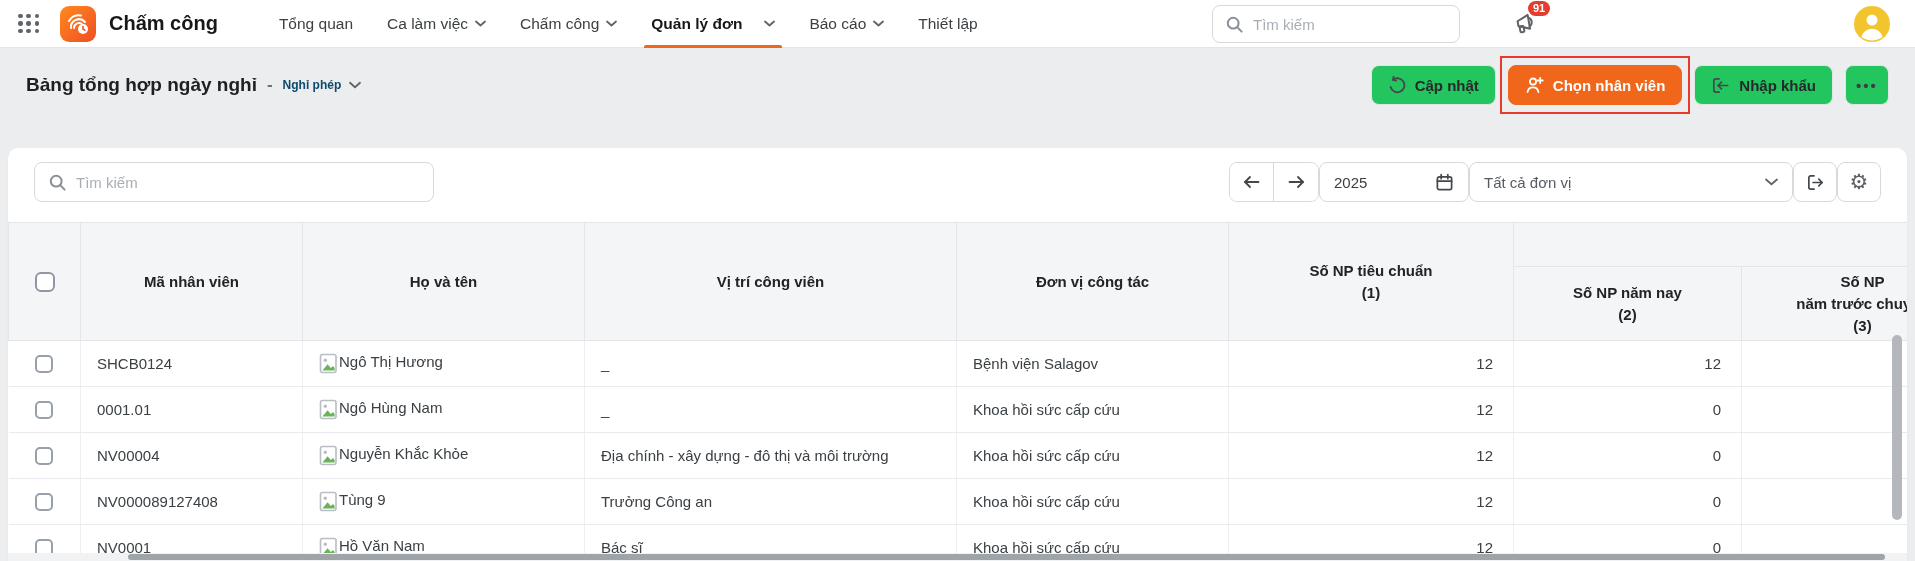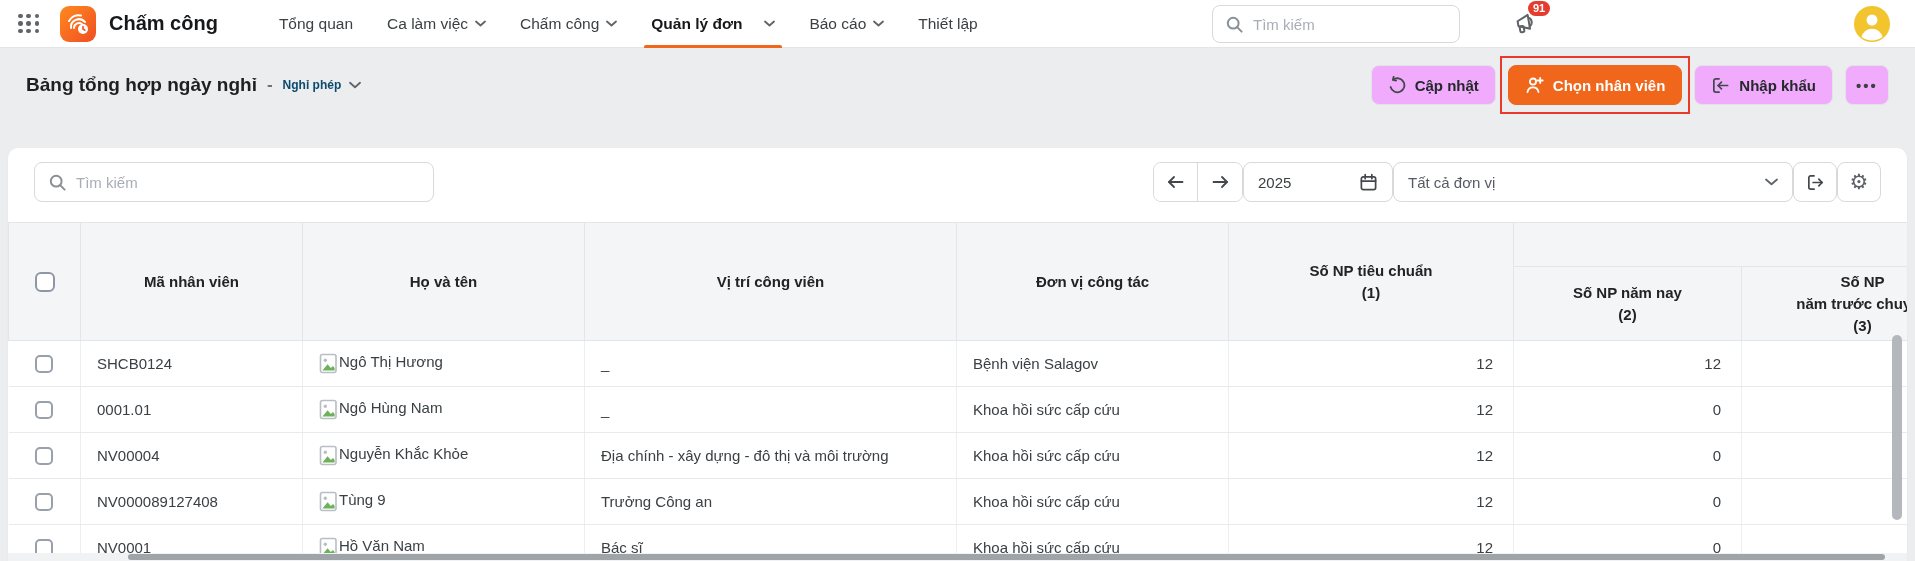--- a/index.html
+++ b/index.html
@@ -31,21 +31,21 @@
 
   
   .page{ position:relative; height:513px; background:#ebedee;}
   .page-head{ display:flex; align-items:center; height:74px; padding:0 26px;}
   .title-wrap{ display:flex; align-items:center; gap:10px;}
   .page-title{ font-size:19px; font-weight:bold; color:#1d1f22;}
   .title-sep{ color:#6f7377; font-weight:bold; font-size:17px;}
   .view-selector{ display:flex; align-items:center; gap:8px; font-size:12px;
     font-weight:bold; color:#0c4a6e; cursor:pointer;}
   .head-actions{ margin-left:auto; display:flex; align-items:center; gap:12px;}
-  .btn{ height:40px; border-radius:8px; background:#f0abfc; border:1px solid #e2e3e5;
+  .btn{ height:40px; border-radius:8px; background:#22c55e; border:1px solid #e2e3e5;
     display:flex; align-items:center; gap:9px; padding:0 16px; font-size:15px;
     color:#26282b; font-weight:bold; cursor:pointer; white-space:nowrap;}
   .btn.primary{ background:#F0661A; border-color:#F0661A; color:#fff;}
   .primary-wrap{ position:relative;}
   .primary-wrap::after{ content:""; position:absolute; top:-9px; bottom:-9px; left:-8px;
     right:-8px; border:2.5px solid #E8392B; pointer-events:none;}
   .btn.more{ width:44px; padding:0; justify-content:center; letter-spacing:2px;
     font-size:15px; color:#3d4043;}
   .uicon{ stroke:#44484c; stroke-width:1.8; fill:none; stroke-linecap:round; stroke-linejoin:round;}
   .uicon-w{ stroke:#fff; stroke-width:1.8; fill:none; stroke-linecap:round; stroke-linejoin:round;}
@@ -62,21 +62,21 @@
     position:relative; cursor:pointer; flex:0 0 auto;}
   .knob{ position:absolute; left:2px; top:2px; width:20px; height:20px;
     border-radius:50%; background:#fdfdfd;}
   .toolbar-right{ margin-left:auto; display:flex; align-items:center; }
   .pager{ display:flex; border:1px solid #d7d9dd; border-radius:8px; height:40px; overflow:hidden;}
   .pg{ width:44px; display:flex; align-items:center; justify-content:center;
     cursor:pointer; background:#fff;}
   .pg:first-child{ border-right:1px solid #d7d9dd;}
   .year-box{ width:150px; height:40px; border:1px solid #d7d9dd; border-radius:8px;
     display:flex; align-items:center; padding:0 14px; font-size:15px; color:#3c4043; cursor:pointer;}
-  .unit-select{ width:400px; height:40px; border:1px solid #d7d9dd; border-radius:8px;
+  .unit-select{ width:324px; height:40px; border:1px solid #d7d9dd; border-radius:8px;
     display:flex; align-items:center; padding:0 14px; font-size:15px; color:#565b63; cursor:pointer;}
   .icon-btn{ width:44px; height:40px; border:1px solid #d7d9dd; border-radius:8px;
     display:flex; align-items:center; justify-content:center; background:#fff; cursor:pointer;}
   .gear-glyph{ font-family:"DejaVu Sans",sans-serif; font-size:21px; color:#5d6166; line-height:1;}
 
   
   .table-wrap{ position:absolute; left:0; right:0; top:74px; bottom:8px; overflow:hidden;}
   table{ border-collapse:collapse; table-layout:fixed; width:1975px;}
   thead th{ background:#f4f5f6; border:1px solid #e3e5e8; font-weight:bold; font-size:15px;
     color:#212427; white-space:pre-line; text-align:center; padding:4px 10px; line-height:1.45;}

